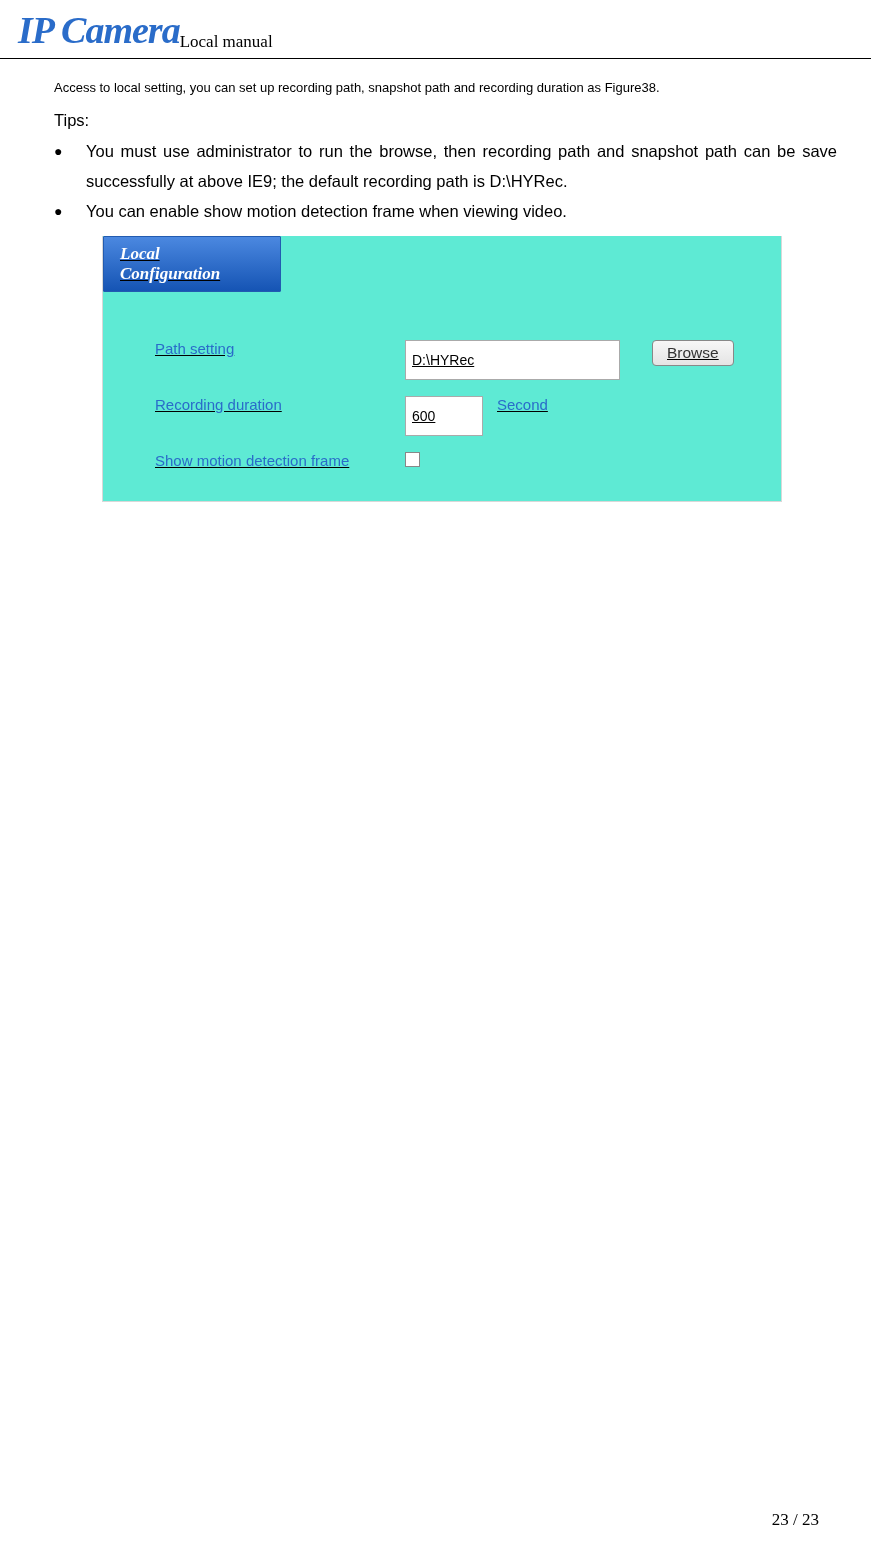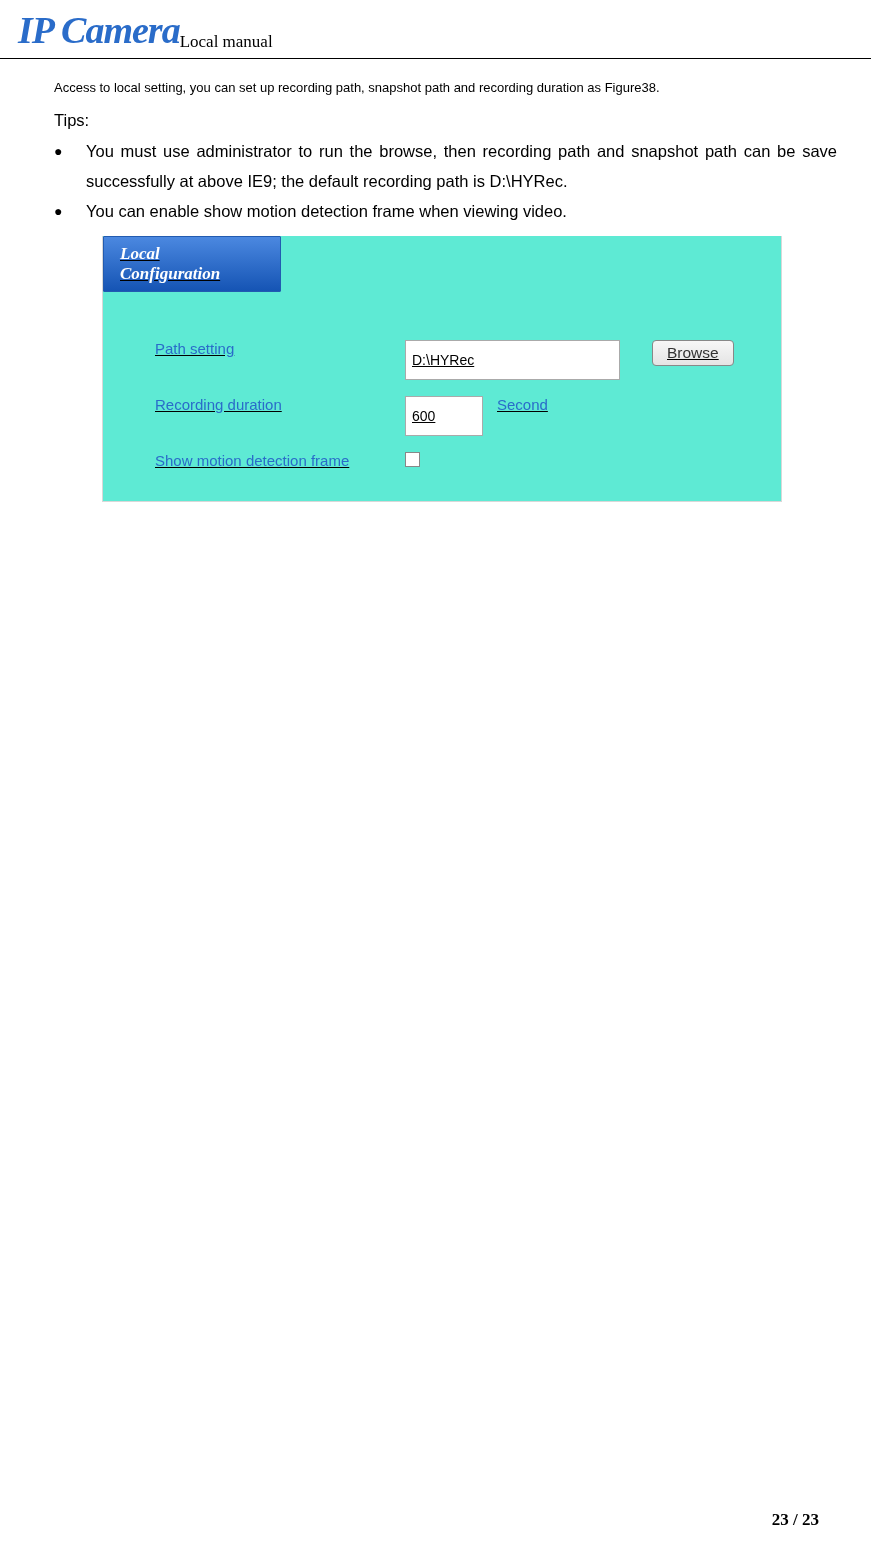--- a/index.html
+++ b/index.html
@@ -146,21 +146,21 @@
       font-size: 16.5px;
       margin-top: 10px;
       margin-left: -40px;
     }
     .page-number {
       position: absolute;
       bottom: 28px;
       right: 52px;
       font-family: "Times New Roman", serif;
       font-size: 17px;
-      font-weight: bold;
+      font-weight: normal;
     }
   </style>
 </head>
 <body>
 
 <div class="header">
   <div class="logo">IP Camera</div>
   <div class="doc-title">Local manual</div>
 </div>
 

